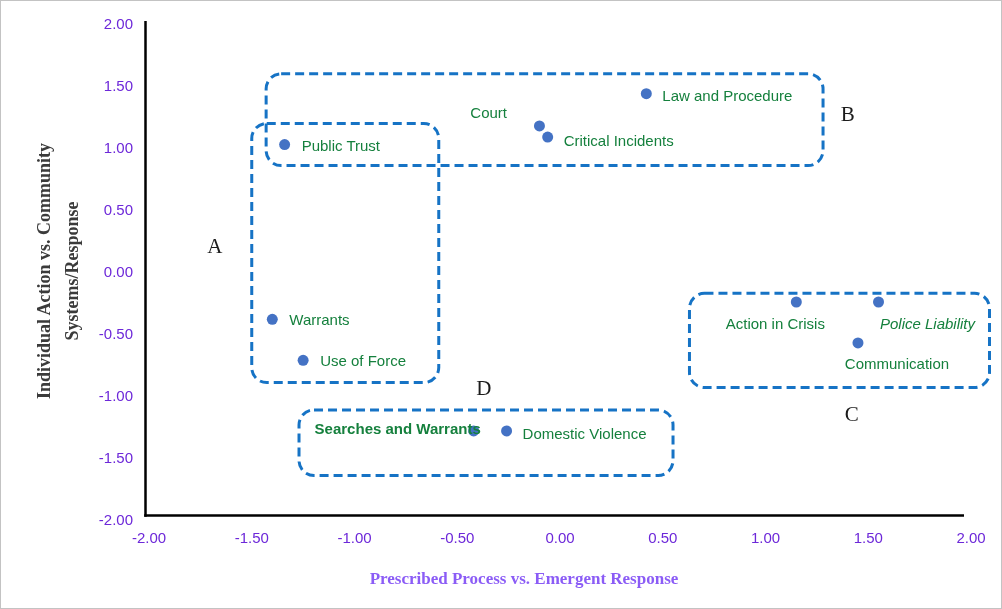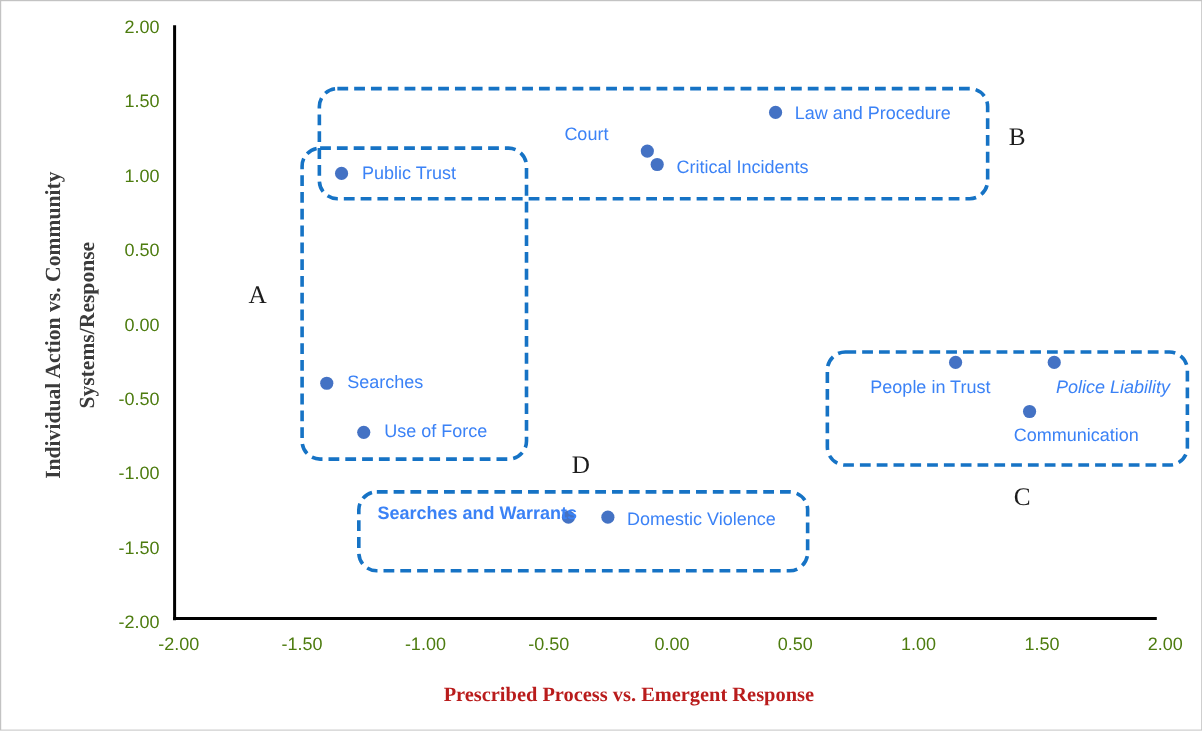--- a/index.html
+++ b/index.html
@@ -2,35 +2,35 @@
 <html><head>
 <meta charset="utf-8">
 <style>
   html,body { margin:0; padding:0; background:#fff; }
   .canvas {
     position:relative; width:1002px; height:609px; background:#ffffff;
     border:1px solid #c3c3c3; box-sizing:border-box; overflow:hidden;
     font-family:"Liberation Sans", sans-serif;
   }
   #plot-svg { position:absolute; left:0; top:0; }
-  .tick { position:absolute; color:#4d7c0f; font-size:15px; white-space:nowrap; }
+  .tick { position:absolute; color:#6d28d9; font-size:15px; white-space:nowrap; }
   .ytick { width:60px; text-align:right; transform:translateY(-50%); }
   .xtick { transform:translate(-50%,-50%); }
-  .pt-label { position:absolute; font-size:15px; color:#3b82f6; white-space:nowrap; }
+  .pt-label { position:absolute; font-size:15px; color:#15803d; white-space:nowrap; }
   .anchor-left   { transform:translateY(-50%); }
   .anchor-right  { transform:translate(-100%,-50%); }
   .anchor-center { transform:translate(-50%,-50%); }
   .group-letter {
     position:absolute; font-family:"Liberation Serif", serif; font-size:21px;
     color:#1c1c1c; transform:translate(-50%,-50%);
   }
   .xtitle {
     position:absolute; left:523px; top:578px; transform:translate(-50%,-50%);
     font-family:"Liberation Serif", serif; font-weight:bold; font-size:17px;
-    color:#b91c1c; white-space:nowrap;
+    color:#8b5cf6; white-space:nowrap;
   }
   .ytitle {
     position:absolute; left:57px; top:270px;
     transform:translate(-50%,-50%) rotate(-90deg);
     font-family:"Liberation Serif", serif; font-weight:bold; font-size:18px;
     line-height:28px; color:#3b3b3b; text-align:center; white-space:nowrap;
   }
 </style>
 </head>
 <body>
@@ -57,23 +57,23 @@
     </svg>
   <div id="overlay">
       <div class="group-letter" style="left: 213.76px; top: 245.2px;">A</div>
       <div class="group-letter" style="left: 846.7px; top: 112.52px;">B</div>
       <div class="group-letter" style="left: 850.81px; top: 412.6px;">C</div>
       <div class="group-letter" style="left: 482.965px; top: 386.56px;">D</div>
       <div class="pt-label anchor-left" style="left: 300.63px; top: 143.52px; text-align: center;">Public Trust</div>
       <div class="pt-label anchor-right" style="left: 506px; top: 110.92px;">Court</div>
       <div class="pt-label anchor-left" style="left: 562.67px; top: 139.08px;">Critical Incidents</div>
       <div class="pt-label anchor-left" style="left: 661.31px; top: 93.68px;">Law and Procedure</div>
-      <div class="pt-label anchor-left" style="left: 288.3px; top: 318.36px;">Searches</div>
+      <div class="pt-label anchor-left" style="left: 288.3px; top: 318.36px;">Warrants</div>
       <div class="pt-label anchor-left" style="left: 319.125px; top: 359.28px;">Use of Force</div>
-      <div class="pt-label anchor-center" style="left: 774.325px; top: 322px;">People in Trust</div>
+      <div class="pt-label anchor-center" style="left: 774.325px; top: 322px;">Action in Crisis</div>
       <div class="pt-label anchor-center" style="left: 926.525px; top: 322px; font-style: italic;">Police Liability</div>
       <div class="pt-label anchor-center" style="left: 895.975px; top: 361.92px;">Communication</div>
       <div class="pt-label anchor-center" style="left: 396.69px; top: 427px; font-weight: bold;">Searches and Warrants</div>
       <div class="pt-label anchor-left" style="left: 521.57px; top: 431.96px;">Domestic Violence</div>
       <div class="tick ytick" style="left: 72px; top: 22px;">2.00</div>
       <div class="tick ytick" style="left: 72px; top: 84px;">1.50</div>
       <div class="tick ytick" style="left: 72px; top: 146px;">1.00</div>
       <div class="tick ytick" style="left: 72px; top: 208px;">0.50</div>
       <div class="tick ytick" style="left: 72px; top: 270px;">0.00</div>
       <div class="tick ytick" style="left: 72px; top: 332px;">-0.50</div>

